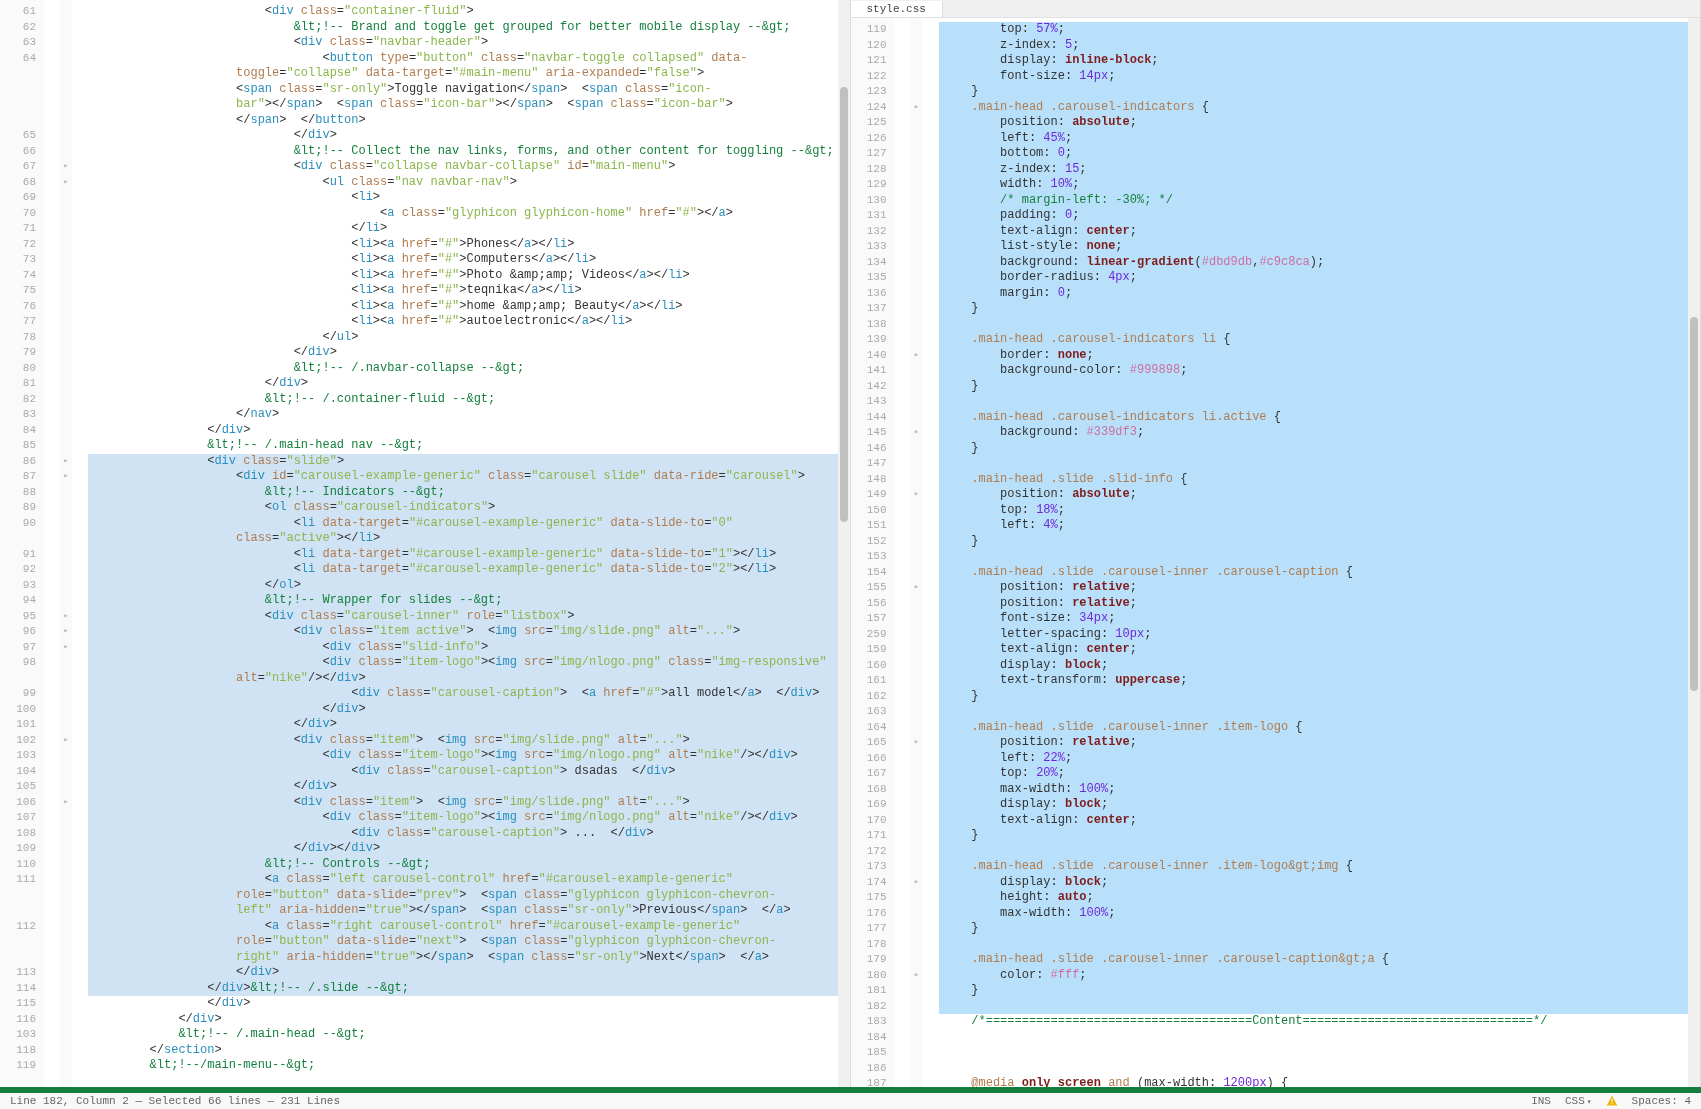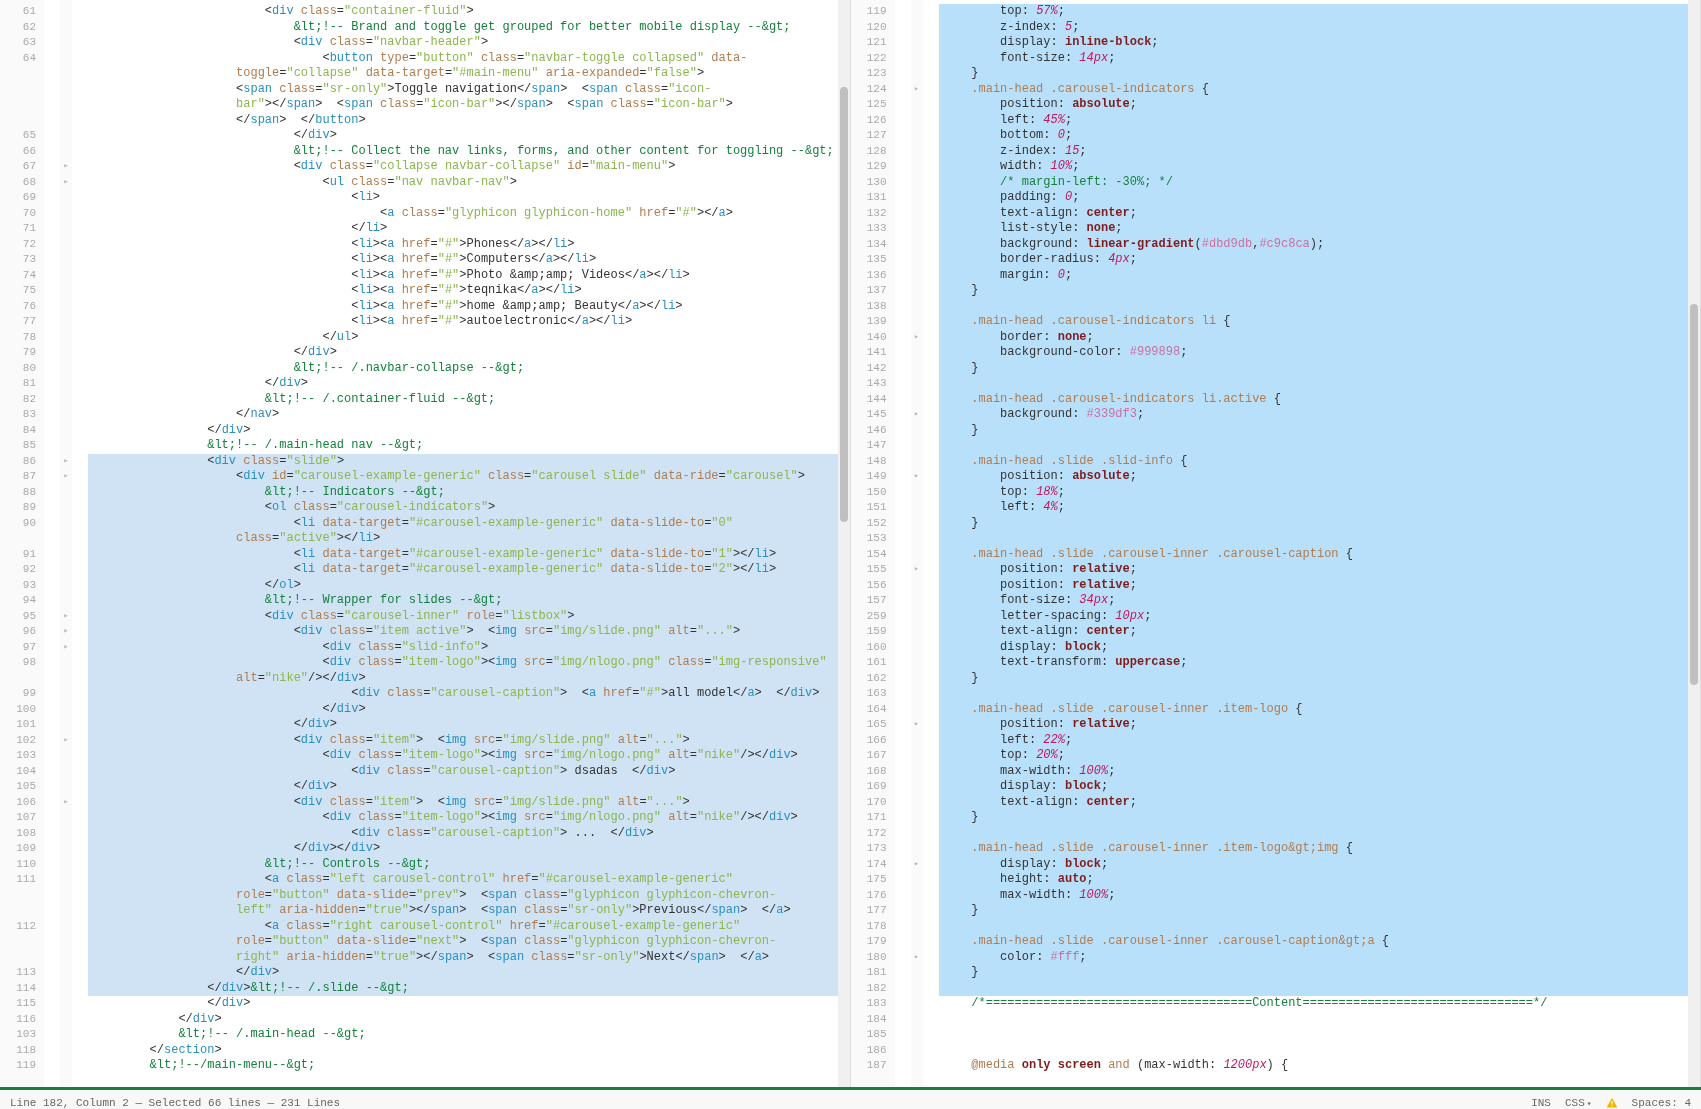--- a/index.html
+++ b/index.html
@@ -78,44 +78,44 @@
 .lines-right .row.sel { background: #b9e0fb; }
 
 
 .tag { color: #2a8fbd; }
 .attr { color: #b07c4f; }
 .str { color: #8bb64c; }
 .cmt { color: #15803d; }
 .sel-css { color: #b07c4f; }
 .prop { color: #333; }
 .val { color: #7f1d1d; font-weight: bold; }
-.num { color: #be185d; font-style: italic; }
+.num { color: #6d28d9; }
 .hex { color: #cc6ea0; }
 
 .scrollbar {
   position: absolute;
   right: 0; top: 0;
   width: 12px;
   height: 100%;
   background: #f0f0f0;
 }
 .thumb {
   position: absolute;
   left: 2px;
   width: 8px;
   background: #c0c0c0;
   border-radius: 4px;
 }
 
 .statusbar {
   height: 22px;
   background: #f8f8f8;
-  border-top: 3px solid #15803d;
+  border-top: 6px solid #15803d;
   display: flex;
-  align-items: flex-end;
+  align-items: center;
   font-size: 11px;
   color: #666;
   padding: 0 10px;
 }
 .statusbar .left { flex: 1; }
 .statusbar .seg { margin-left: 14px; cursor: pointer; }
 .statusbar .warn-icon {
   width: 12px; height: 12px;
   display: inline-block;
   vertical-align: middle;
@@ -272,20 +272,23 @@
           <div class="f"></div>
         </div>
       <div class="lines" id="lines-left"><div class="row">                        &lt;<span class="tag">div</span> <span class="attr">class</span>=<span class="str">"container-fluid"</span>&gt;</div><div class="row">                            <span class="cmt">&amp;lt;!-- Brand and toggle get grouped for better mobile display --&amp;gt;</span></div><div class="row">                            &lt;<span class="tag">div</span> <span class="attr">class</span>=<span class="str">"navbar-header"</span>&gt;</div><div class="row">                                &lt;<span class="tag">button</span> <span class="attr">type</span>=<span class="str">"button"</span> <span class="attr">class</span>=<span class="str">"navbar-toggle collapsed"</span> <span class="attr">data-</span></div><div class="row">                    <span class="attr">toggle</span>=<span class="str">"collapse"</span> <span class="attr">data-target</span>=<span class="str">"#main-menu"</span> <span class="attr">aria-expanded</span>=<span class="str">"false"</span>&gt;</div><div class="row">                    &lt;<span class="tag">span</span> <span class="attr">class</span>=<span class="str">"sr-only"</span>&gt;Toggle navigation&lt;/<span class="tag">span</span>&gt;  &lt;<span class="tag">span</span> <span class="attr">class</span>=<span class="str">"icon-</span></div><div class="row">                    <span class="str">bar"</span>&gt;&lt;/<span class="tag">span</span>&gt;  &lt;<span class="tag">span</span> <span class="attr">class</span>=<span class="str">"icon-bar"</span>&gt;&lt;/<span class="tag">span</span>&gt;  &lt;<span class="tag">span</span> <span class="attr">class</span>=<span class="str">"icon-bar"</span>&gt;</div><div class="row">                    &lt;/<span class="tag">span</span>&gt;  &lt;/<span class="tag">button</span>&gt;</div><div class="row">                            &lt;/<span class="tag">div</span>&gt;</div><div class="row">                            <span class="cmt">&amp;lt;!-- Collect the nav links, forms, and other content for toggling --&amp;gt;</span></div><div class="row">                            &lt;<span class="tag">div</span> <span class="attr">class</span>=<span class="str">"collapse navbar-collapse"</span> <span class="attr">id</span>=<span class="str">"main-menu"</span>&gt;</div><div class="row">                                &lt;<span class="tag">ul</span> <span class="attr">class</span>=<span class="str">"nav navbar-nav"</span>&gt;</div><div class="row">                                    &lt;<span class="tag">li</span>&gt;</div><div class="row">                                        &lt;<span class="tag">a</span> <span class="attr">class</span>=<span class="str">"glyphicon glyphicon-home"</span> <span class="attr">href</span>=<span class="str">"#"</span>&gt;&lt;/<span class="tag">a</span>&gt;</div><div class="row">                                    &lt;/<span class="tag">li</span>&gt;</div><div class="row">                                    &lt;<span class="tag">li</span>&gt;&lt;<span class="tag">a</span> <span class="attr">href</span>=<span class="str">"#"</span>&gt;Phones&lt;/<span class="tag">a</span>&gt;&lt;/<span class="tag">li</span>&gt;</div><div class="row">                                    &lt;<span class="tag">li</span>&gt;&lt;<span class="tag">a</span> <span class="attr">href</span>=<span class="str">"#"</span>&gt;Computers&lt;/<span class="tag">a</span>&gt;&lt;/<span class="tag">li</span>&gt;</div><div class="row">                                    &lt;<span class="tag">li</span>&gt;&lt;<span class="tag">a</span> <span class="attr">href</span>=<span class="str">"#"</span>&gt;Photo &amp;amp;amp; Videos&lt;/<span class="tag">a</span>&gt;&lt;/<span class="tag">li</span>&gt;</div><div class="row">                                    &lt;<span class="tag">li</span>&gt;&lt;<span class="tag">a</span> <span class="attr">href</span>=<span class="str">"#"</span>&gt;teqnika&lt;/<span class="tag">a</span>&gt;&lt;/<span class="tag">li</span>&gt;</div><div class="row">                                    &lt;<span class="tag">li</span>&gt;&lt;<span class="tag">a</span> <span class="attr">href</span>=<span class="str">"#"</span>&gt;home &amp;amp;amp; Beauty&lt;/<span class="tag">a</span>&gt;&lt;/<span class="tag">li</span>&gt;</div><div class="row">                                    &lt;<span class="tag">li</span>&gt;&lt;<span class="tag">a</span> <span class="attr">href</span>=<span class="str">"#"</span>&gt;autoelectronic&lt;/<span class="tag">a</span>&gt;&lt;/<span class="tag">li</span>&gt;</div><div class="row">                                &lt;/<span class="tag">ul</span>&gt;</div><div class="row">                            &lt;/<span class="tag">div</span>&gt;</div><div class="row">                            <span class="cmt">&amp;lt;!-- /.navbar-collapse --&amp;gt;</span></div><div class="row">                        &lt;/<span class="tag">div</span>&gt;</div><div class="row">                        <span class="cmt">&amp;lt;!-- /.container-fluid --&amp;gt;</span></div><div class="row">                    &lt;/<span class="tag">nav</span>&gt;</div><div class="row">                &lt;/<span class="tag">div</span>&gt;</div><div class="row">                <span class="cmt">&amp;lt;!-- /.main-head nav --&amp;gt;</span></div><div class="row sel">                &lt;<span class="tag">div</span> <span class="attr">class</span>=<span class="str">"slide"</span>&gt;</div><div class="row sel">                    &lt;<span class="tag">div</span> <span class="attr">id</span>=<span class="str">"carousel-example-generic"</span> <span class="attr">class</span>=<span class="str">"carousel slide"</span> <span class="attr">data-ride</span>=<span class="str">"carousel"</span>&gt;</div><div class="row sel">                        <span class="cmt">&amp;lt;!-- Indicators --&amp;gt;</span></div><div class="row sel">                        &lt;<span class="tag">ol</span> <span class="attr">class</span>=<span class="str">"carousel-indicators"</span>&gt;</div><div class="row sel">                            &lt;<span class="tag">li</span> <span class="attr">data-target</span>=<span class="str">"#carousel-example-generic"</span> <span class="attr">data-slide-to</span>=<span class="str">"0"</span></div><div class="row sel">                    <span class="attr">class</span>=<span class="str">"active"</span>&gt;&lt;/<span class="tag">li</span>&gt;</div><div class="row sel">                            &lt;<span class="tag">li</span> <span class="attr">data-target</span>=<span class="str">"#carousel-example-generic"</span> <span class="attr">data-slide-to</span>=<span class="str">"1"</span>&gt;&lt;/<span class="tag">li</span>&gt;</div><div class="row sel">                            &lt;<span class="tag">li</span> <span class="attr">data-target</span>=<span class="str">"#carousel-example-generic"</span> <span class="attr">data-slide-to</span>=<span class="str">"2"</span>&gt;&lt;/<span class="tag">li</span>&gt;</div><div class="row sel">                        &lt;/<span class="tag">ol</span>&gt;</div><div class="row sel">                        <span class="cmt">&amp;lt;!-- Wrapper for slides --&amp;gt;</span></div><div class="row sel">                        &lt;<span class="tag">div</span> <span class="attr">class</span>=<span class="str">"carousel-inner"</span> <span class="attr">role</span>=<span class="str">"listbox"</span>&gt;</div><div class="row sel">                            &lt;<span class="tag">div</span> <span class="attr">class</span>=<span class="str">"item active"</span>&gt;  &lt;<span class="tag">img</span> <span class="attr">src</span>=<span class="str">"img/slide.png"</span> <span class="attr">alt</span>=<span class="str">"..."</span>&gt;</div><div class="row sel">                                &lt;<span class="tag">div</span> <span class="attr">class</span>=<span class="str">"slid-info"</span>&gt;</div><div class="row sel">                                &lt;<span class="tag">div</span> <span class="attr">class</span>=<span class="str">"item-logo"</span>&gt;&lt;<span class="tag">img</span> <span class="attr">src</span>=<span class="str">"img/nlogo.png"</span> <span class="attr">class</span>=<span class="str">"img-responsive"</span></div><div class="row sel">                    <span class="attr">alt</span>=<span class="str">"nike"</span>/&gt;&lt;/<span class="tag">div</span>&gt;</div><div class="row sel">                                    &lt;<span class="tag">div</span> <span class="attr">class</span>=<span class="str">"carousel-caption"</span>&gt;  &lt;<span class="tag">a</span> <span class="attr">href</span>=<span class="str">"#"</span>&gt;all model&lt;/<span class="tag">a</span>&gt;  &lt;/<span class="tag">div</span>&gt;</div><div class="row sel">                                &lt;/<span class="tag">div</span>&gt;</div><div class="row sel">                            &lt;/<span class="tag">div</span>&gt;</div><div class="row sel">                            &lt;<span class="tag">div</span> <span class="attr">class</span>=<span class="str">"item"</span>&gt;  &lt;<span class="tag">img</span> <span class="attr">src</span>=<span class="str">"img/slide.png"</span> <span class="attr">alt</span>=<span class="str">"..."</span>&gt;</div><div class="row sel">                                &lt;<span class="tag">div</span> <span class="attr">class</span>=<span class="str">"item-logo"</span>&gt;&lt;<span class="tag">img</span> <span class="attr">src</span>=<span class="str">"img/nlogo.png"</span> <span class="attr">alt</span>=<span class="str">"nike"</span>/&gt;&lt;/<span class="tag">div</span>&gt;</div><div class="row sel">                                    &lt;<span class="tag">div</span> <span class="attr">class</span>=<span class="str">"carousel-caption"</span>&gt; dsadas  &lt;/<span class="tag">div</span>&gt;</div><div class="row sel">                            &lt;/<span class="tag">div</span>&gt;</div><div class="row sel">                            &lt;<span class="tag">div</span> <span class="attr">class</span>=<span class="str">"item"</span>&gt;  &lt;<span class="tag">img</span> <span class="attr">src</span>=<span class="str">"img/slide.png"</span> <span class="attr">alt</span>=<span class="str">"..."</span>&gt;</div><div class="row sel">                                &lt;<span class="tag">div</span> <span class="attr">class</span>=<span class="str">"item-logo"</span>&gt;&lt;<span class="tag">img</span> <span class="attr">src</span>=<span class="str">"img/nlogo.png"</span> <span class="attr">alt</span>=<span class="str">"nike"</span>/&gt;&lt;/<span class="tag">div</span>&gt;</div><div class="row sel">                                    &lt;<span class="tag">div</span> <span class="attr">class</span>=<span class="str">"carousel-caption"</span>&gt; ...  &lt;/<span class="tag">div</span>&gt;</div><div class="row sel">                            &lt;/<span class="tag">div</span>&gt;&lt;/<span class="tag">div</span>&gt;</div><div class="row sel">                        <span class="cmt">&amp;lt;!-- Controls --&amp;gt;</span></div><div class="row sel">                        &lt;<span class="tag">a</span> <span class="attr">class</span>=<span class="str">"left carousel-control"</span> <span class="attr">href</span>=<span class="str">"#carousel-example-generic"</span></div><div class="row sel">                    <span class="attr">role</span>=<span class="str">"button"</span> <span class="attr">data-slide</span>=<span class="str">"prev"</span>&gt;  &lt;<span class="tag">span</span> <span class="attr">class</span>=<span class="str">"glyphicon glyphicon-chevron-</span></div><div class="row sel">                    <span class="str">left"</span> <span class="attr">aria-hidden</span>=<span class="str">"true"</span>&gt;&lt;/<span class="tag">span</span>&gt;  &lt;<span class="tag">span</span> <span class="attr">class</span>=<span class="str">"sr-only"</span>&gt;Previous&lt;/<span class="tag">span</span>&gt;  &lt;/<span class="tag">a</span>&gt;</div><div class="row sel">                        &lt;<span class="tag">a</span> <span class="attr">class</span>=<span class="str">"right carousel-control"</span> <span class="attr">href</span>=<span class="str">"#carousel-example-generic"</span></div><div class="row sel">                    <span class="attr">role</span>=<span class="str">"button"</span> <span class="attr">data-slide</span>=<span class="str">"next"</span>&gt;  &lt;<span class="tag">span</span> <span class="attr">class</span>=<span class="str">"glyphicon glyphicon-chevron-</span></div><div class="row sel">                    <span class="str">right"</span> <span class="attr">aria-hidden</span>=<span class="str">"true"</span>&gt;&lt;/<span class="tag">span</span>&gt;  &lt;<span class="tag">span</span> <span class="attr">class</span>=<span class="str">"sr-only"</span>&gt;Next&lt;/<span class="tag">span</span>&gt;  &lt;/<span class="tag">a</span>&gt;</div><div class="row sel">                    &lt;/<span class="tag">div</span>&gt;</div><div class="row sel">                &lt;/<span class="tag">div</span>&gt;<span class="cmt">&amp;lt;!-- /.slide --&amp;gt;</span></div><div class="row">                &lt;/<span class="tag">div</span>&gt;</div><div class="row">            &lt;/<span class="tag">div</span>&gt;</div><div class="row">            <span class="cmt">&amp;lt;!-- /.main-head --&amp;gt;</span></div><div class="row">        &lt;/<span class="tag">section</span>&gt;</div><div class="row">        <span class="cmt">&amp;lt;!--/main-menu--&amp;gt;</span></div></div>
       <div class="scrollbar">
         <div class="thumb" style="top:8%;height:40%"></div>
       </div>
     </div>
   </div>
 
   <div class="pane">
+    <div class="tabbar">
+      <div class="tab">style.css</div>
+    </div>
     <div class="code-area">
       <div class="gutter" id="gutter-right">
           <div class="ln">119</div>
           <div class="ln">120</div>
           <div class="ln">121</div>
           <div class="ln">122</div>
           <div class="ln">123</div>
           <div class="ln">124</div>
           <div class="ln">125</div>
           <div class="ln">126</div>

